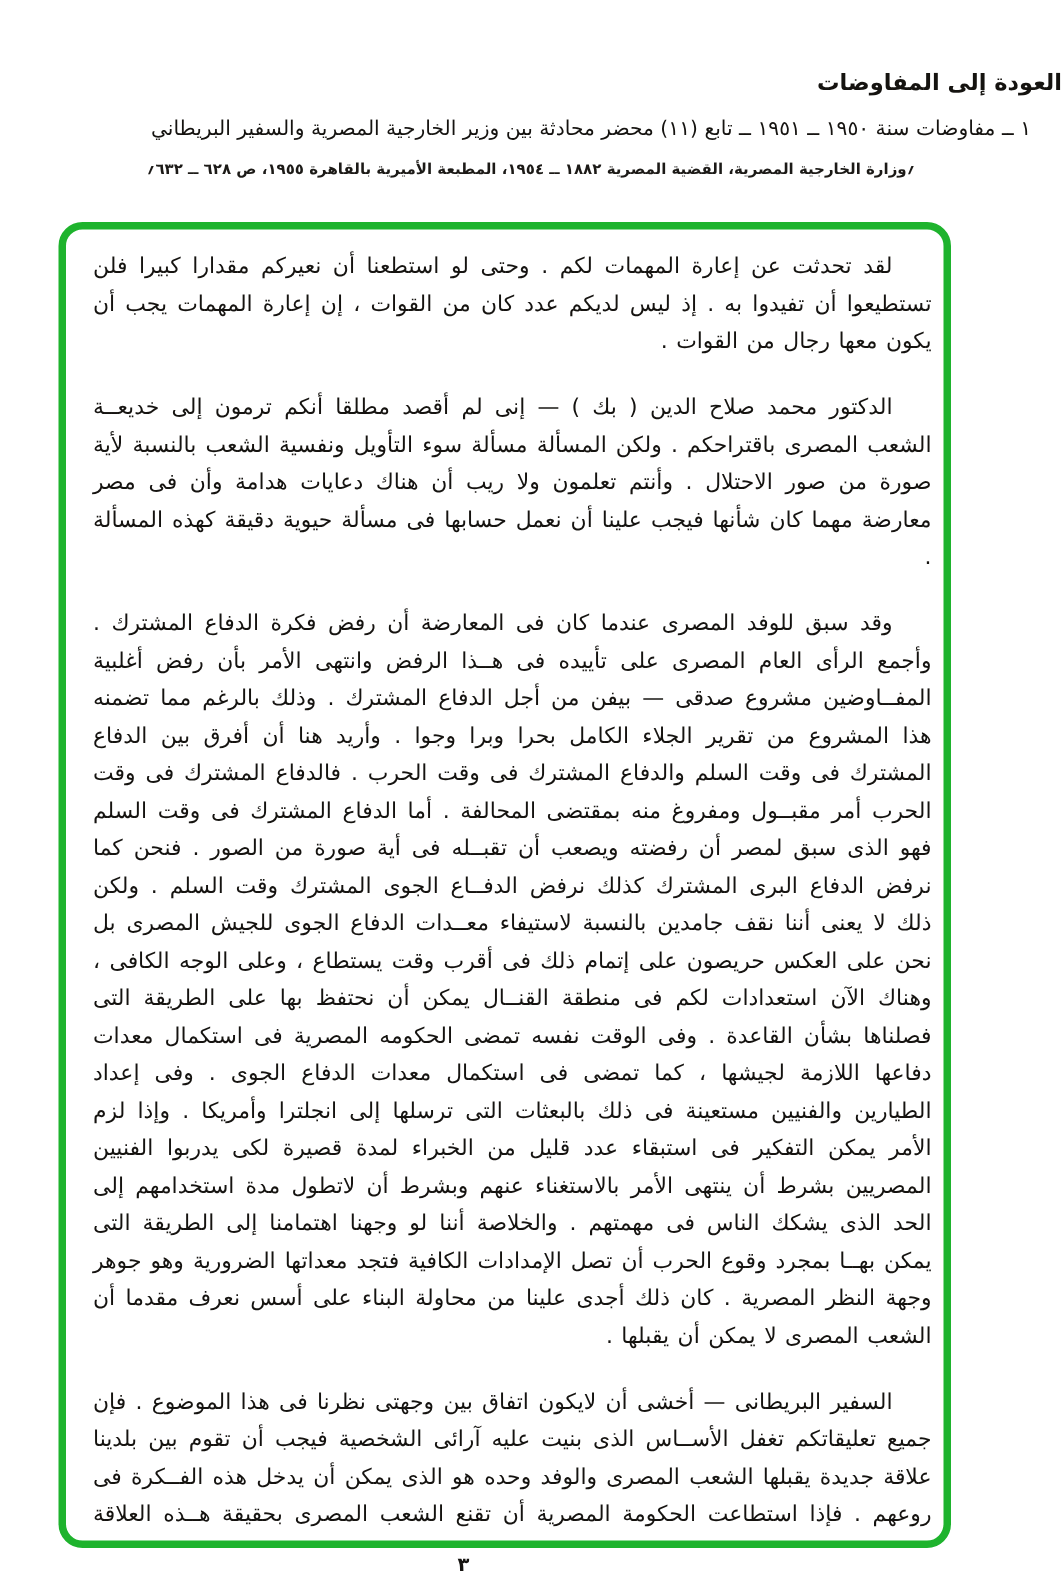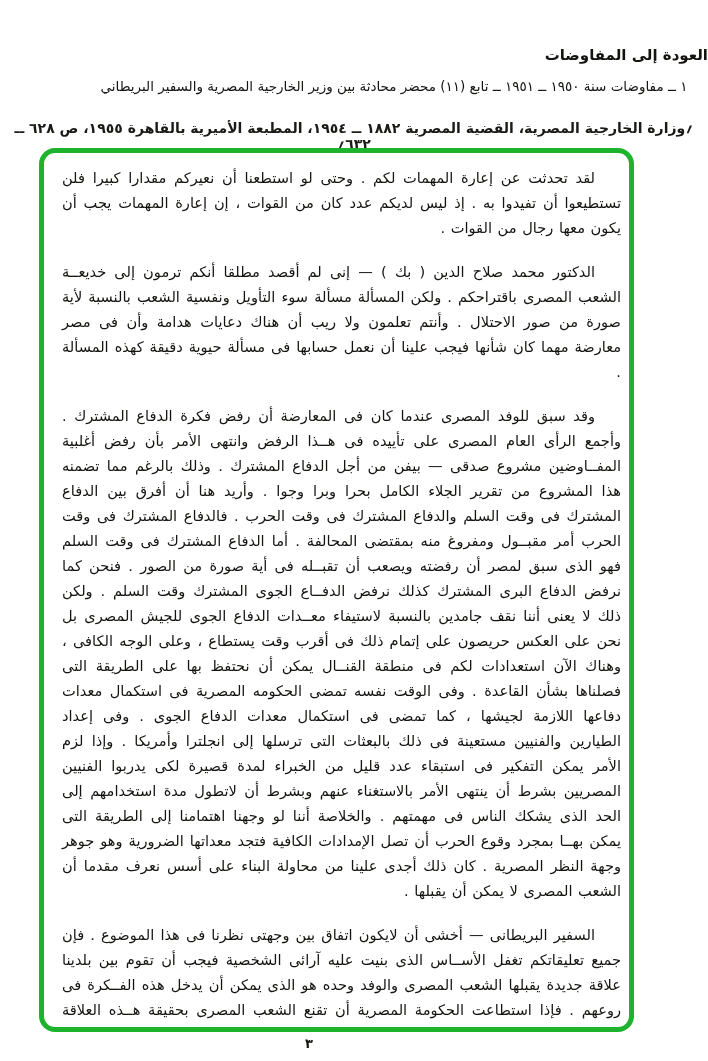--- a/index.html
+++ b/index.html
@@ -33,26 +33,26 @@
     width: 100%;
     text-align: center;
     direction: rtl;
     font-size: 13.5px;
     font-weight: normal;
     white-space: nowrap;
     margin-left: 40px;
   }
   .doc-source {
     position: absolute;
-    top: 120px;
+    top: 107px;
     left: 0;
     width: 100%;
     text-align: center;
     direction: rtl;
-    font-size: 14px;
+    font-size: 10px;
     font-weight: bold;
     color: #1c1a17;
   }
   .highlight-box {
     position: absolute;
     left: 39px;
     top: 148px;
     width: 595px;
     height: 884px;
     box-sizing: border-box;

